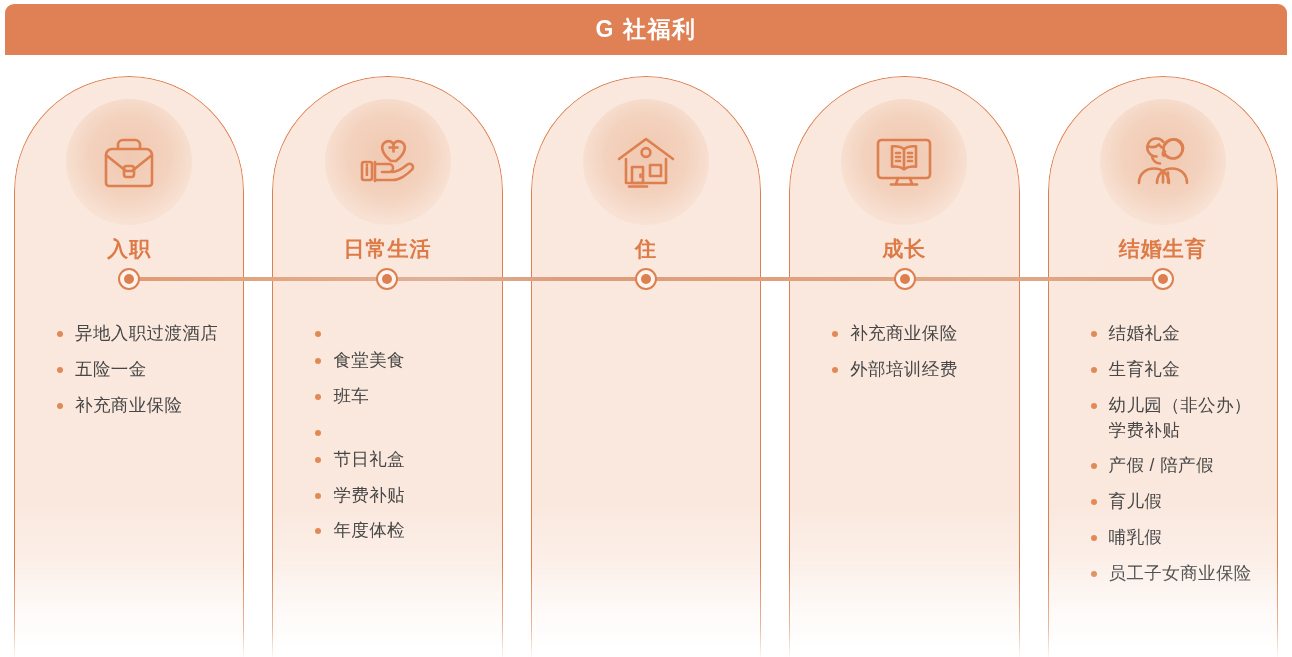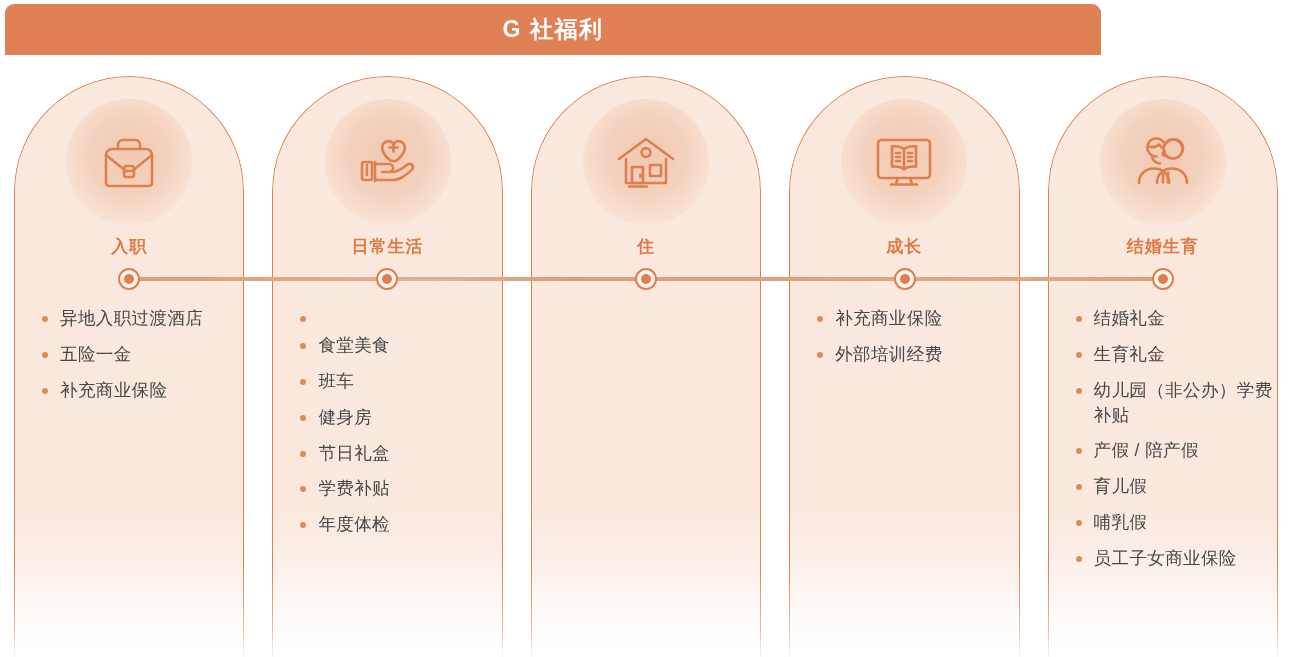--- a/index.html
+++ b/index.html
@@ -16,21 +16,21 @@
     height: 657px;
     overflow: hidden;
     background: #ffffff;
   }
 
   
   #header-bar {
     position: absolute;
     left: 5px;
     top: 4px;
-    width: 1096px;
+    width: 1282px;
     height: 51px;
     background: #df8154;
     border-radius: 9px 9px 0 0;
     display: flex;
     align-items: center;
     justify-content: center;
   }
   #header-title {
     color: #ffffff;
     font-size: 23px;
@@ -109,33 +109,33 @@
   }
   .icon-wrap svg { display: block; }
 
   .col-title {
     position: absolute;
     left: 0;
     right: 0;
     top: 158px;
     text-align: center;
     color: #dd7a46;
-    font-size: 17px;
+    font-size: 21px;
     font-weight: bold;
     letter-spacing: 1px;
   }
 
   
   .bullets {
     position: absolute;
     left: 0;
     right: 0;
     top: 228px;
     padding: 0 0 0 18px;
-    margin: 1px;
+    margin: 16px;
     list-style: none;
   }
   .bullets li {
     display: flex;
     align-items: flex-start;
     margin-bottom: 11px;
     color: #474747;
     font-size: 17.5px;
     line-height: 1.42;
     letter-spacing: 0.4px;
@@ -257,21 +257,20 @@
             <li>
                 <span class="dot"></span>
                 <span class="txt">食堂美食</span>
               </li>
             <li>
                 <span class="dot"></span>
                 <span class="txt">班车</span>
               </li>
             <li>
                 <span class="dot"></span>
-                <span class="txt">健身房</span>
               </li>
             <li>
                 <span class="dot"></span>
                 <span class="txt">节日礼盒</span>
               </li>
             <li>
                 <span class="dot"></span>
                 <span class="txt">学费补贴</span>
               </li>
             <li>

